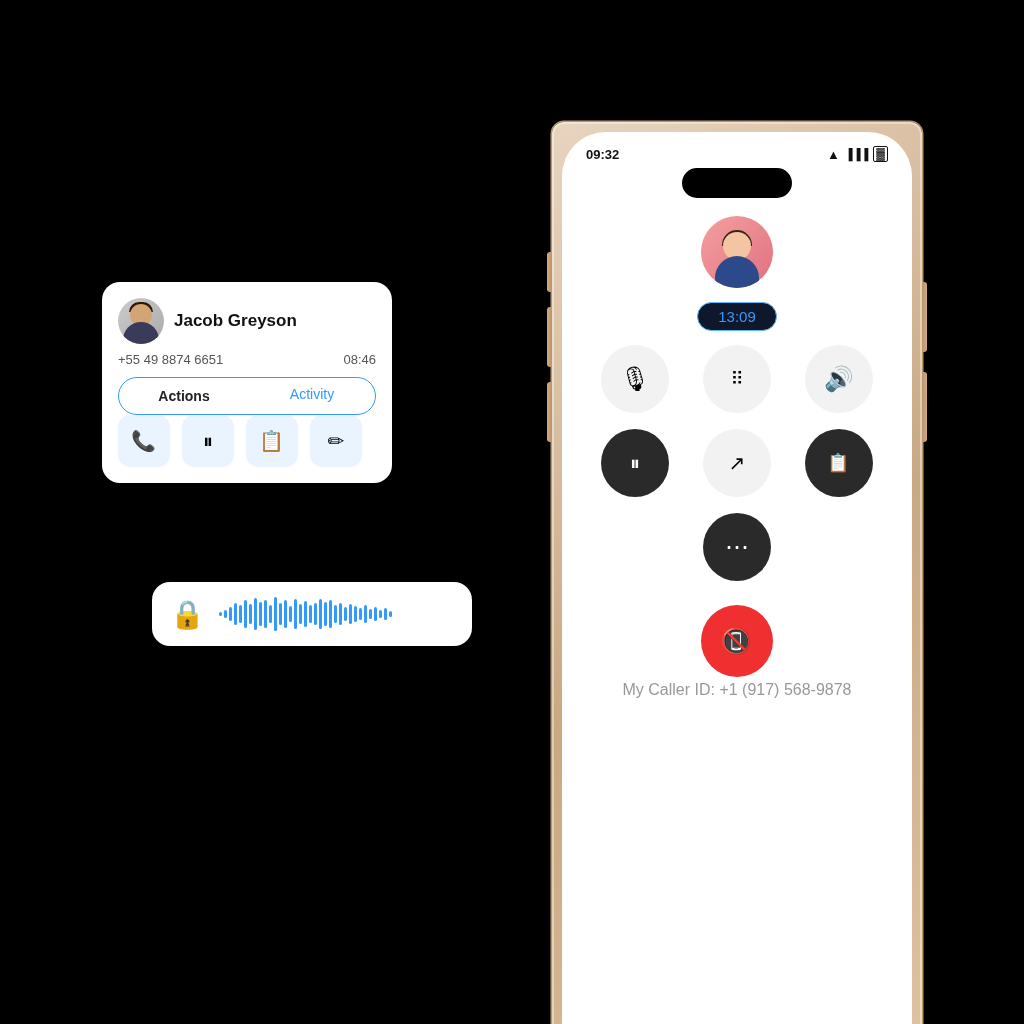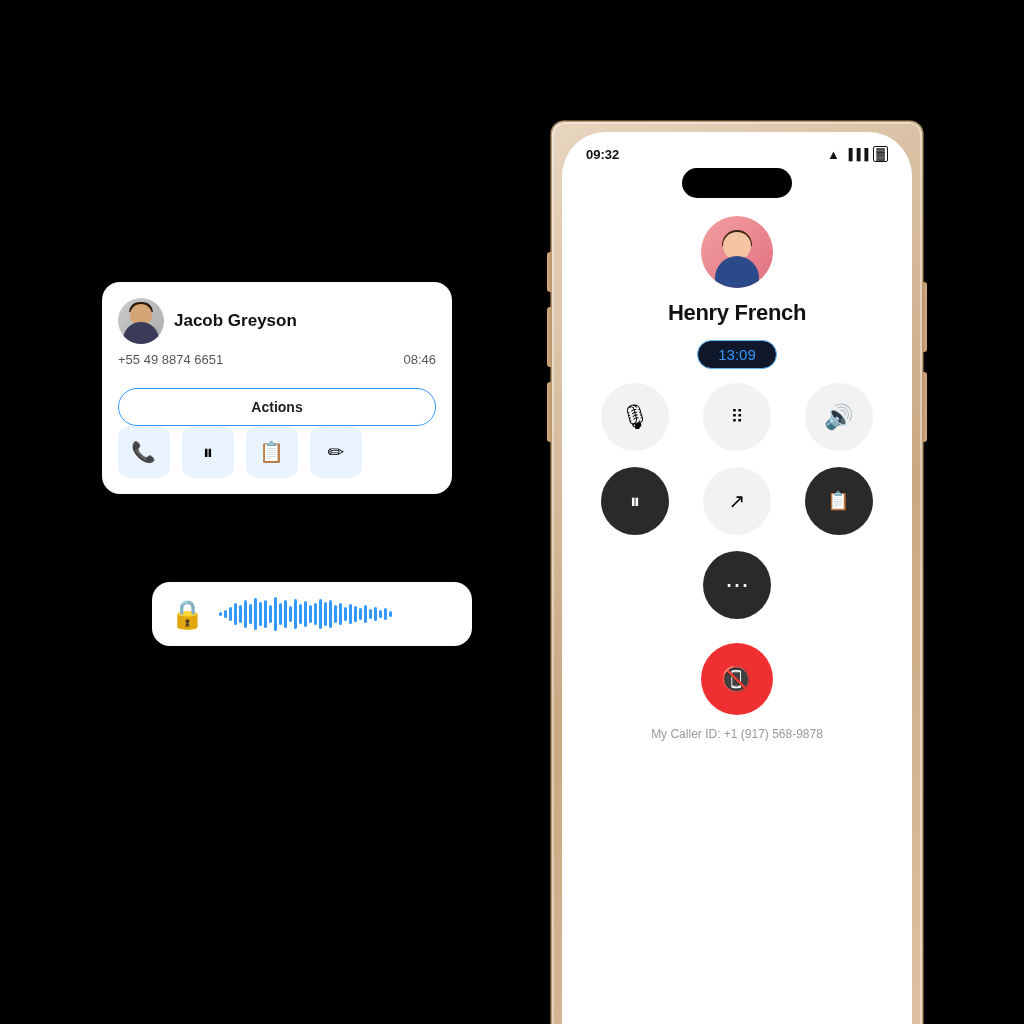--- a/index.html
+++ b/index.html
@@ -240,31 +240,31 @@
       display: flex;
       align-items: center;
       justify-content: center;
       cursor: pointer;
       font-size: 26px;
       color: #fff;
     }
 
     .caller-id {
       text-align: center;
-      margin-top: 12px;
-      font-size: 12px;
+      margin-top: 4px;
+      font-size: 16px;
       color: #999;
     }
 
     
     .contact-card {
       position: absolute;
       left: 0;
       top: 200px;
-      width: 350px;
+      width: 290px;
       background: #fff;
       border-radius: 18px;
       box-shadow: 0 8px 40px rgba(0,0,0,0.18), 0 2px 8px rgba(0,0,0,0.08);
       padding: 16px;
       z-index: 20;
     }
 
     .card-header {
       display: flex;
       align-items: center;
@@ -320,21 +320,21 @@
     .card-contact-name {
       font-size: 17px;
       font-weight: 700;
       color: #111;
     }
 
     .card-row {
       display: flex;
       justify-content: space-between;
       align-items: center;
-      margin-bottom: 21px;
+      margin-bottom: 10px;
     }
     .card-phone {
       font-size: 13px;
       color: #555;
     }
     .card-duration {
       font-size: 13px;
       color: #555;
     }
 
@@ -439,21 +439,20 @@
       <div class="dynamic-island"></div>
 
       <div class="contact-avatar">
         <div class="avatar-figure">
           <div class="avatar-hair"></div>
           <div class="avatar-head"></div>
           <div class="avatar-body"></div>
         </div>
       </div>
 
-      <div class="contact-name">Henry French</div>
 
       <div class="call-timer">
         <div class="timer-badge">13:09</div>
       </div>
 
       <div class="call-buttons">
         <div class="call-btn">🎙</div>
         <div class="call-btn" style="font-size:18px;">⠿</div>
         <div class="call-btn">🔊</div>
 
@@ -484,20 +483,21 @@
       <div class="card-contact-name">Jacob Greyson</div>
     </div>
 
     <div class="card-row">
       <span class="card-phone">+55 49 8874 6651</span>
       <span class="card-duration">08:46</span>
     </div>
 
     <div class="card-tabs">
       <div class="card-tab active">Actions</div>
+      <div class="card-tab">Activity</div>
     </div>
 
     <div class="card-actions-row">
       <div class="action-btn">📞</div>
       <div class="action-btn">⏸</div>
       <div class="action-btn">📋</div>
       <div class="action-btn">✏</div>
     </div>
   </div>
 

